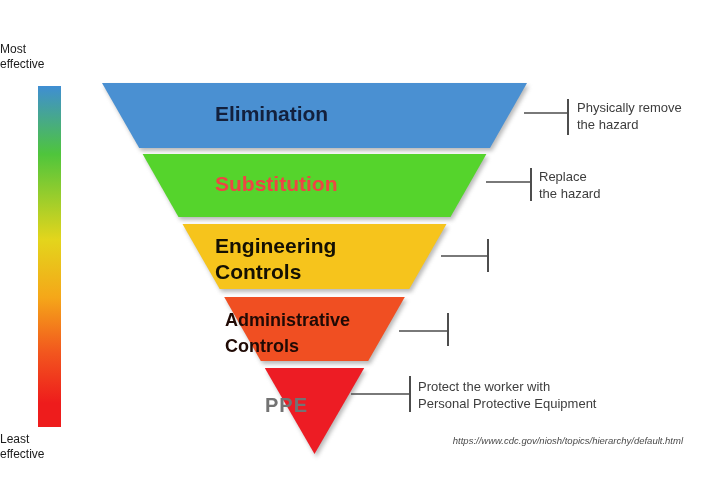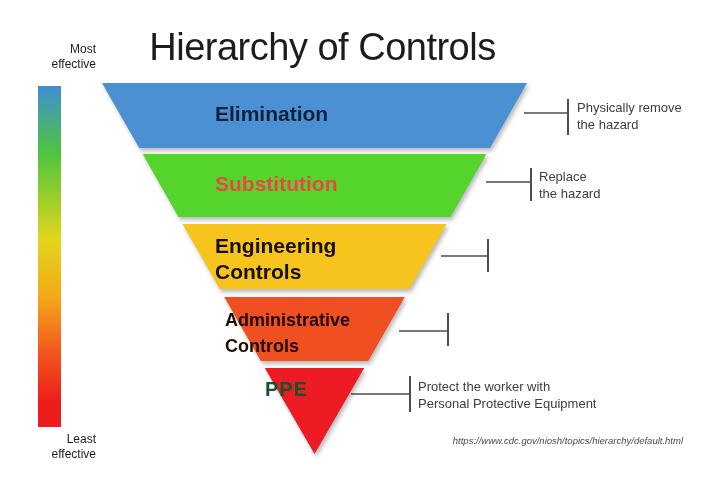--- a/index.html
+++ b/index.html
@@ -17,22 +17,22 @@
     text-align: center;
     font-size: 38px;
     font-weight: 400;
     letter-spacing: -0.5px;
     color: #1c1c1c;
   }
   #gradient-bar {
     left: 38px; top: 86px; width: 23px; height: 341px;
   }
   .scale-label {
-    left: 22px; width: 74px;
-    text-align: right;
+    left: 0; width: 74px;
+    text-align: left;
     font-size: 12px;
     line-height: 15px;
     color: #1b1b1b;
     white-space: pre-line;
   }
   #scale-top { top: 42px; }
   #scale-bottom { top: 432px; }
   #pyramid-svg { left: 0; top: 0; }
   .band-label {
     font-weight: bold;
@@ -62,21 +62,20 @@
     line-height: 13px;
     color: #4a4a4a;
   }
   .shadowed { filter: drop-shadow(2px 3px 2px rgba(100,100,100,0.45)); }
 </style>
 </head>
 <body>
 
 <div id="stage">
 
-  <div id="title" class="abs">Hierarchy of Controls</div>
 
   <div id="gradient-bar" class="abs" style="background: linear-gradient(rgb(63, 142, 211) 0%, rgb(79, 197, 60) 20%, rgb(227, 213, 28) 45%, rgb(245, 167, 25) 62%, rgb(242, 87, 30) 78%, rgb(238, 28, 28) 93%);"></div>
   <div id="scale-top" class="abs scale-label">Most
 effective</div>
   <div id="scale-bottom" class="abs scale-label">Least
 effective</div>
 
   <svg id="pyramid-svg" class="abs" width="720" height="483" viewBox="0 0 720 483">
     <g>
       <polygon class="shadowed" points="102,83 527,83 490,148 139.2,148" fill="#4a90d2"></polygon>
@@ -108,21 +107,21 @@
       </g>
     </g>
   </svg>
 
   <div id="band-label-0" class="abs band-label" style="color: rgb(19, 32, 60);">Elimination</div>
   <div id="band-label-1" class="abs band-label" style="color: #ef4444;">Substitution</div>
   <div id="band-label-2" class="abs band-label" style="color: rgb(20, 16, 3);">Engineering
 Controls</div>
   <div id="band-label-3" class="abs band-label" style="color: rgb(32, 10, 5);">Administrative
 Controls</div>
-  <div id="band-label-4" class="abs band-label" style="color: #14532d;">PPE</div>
+  <div id="band-label-4" class="abs band-label" style="color: #737373; margin-top: 16px;">PPE</div>
 
   <div id="callout-text-0" class="abs callout-text">Physically remove
 the hazard</div>
   <div id="callout-text-1" class="abs callout-text">Replace
 the hazard</div>
   <div id="callout-text-4" class="abs callout-text">Protect the worker with
 Personal Protective Equipment</div>
 
   <div id="credit" class="abs">
     <div>https://www.cdc.gov/niosh/topics/hierarchy/default.html</div>

